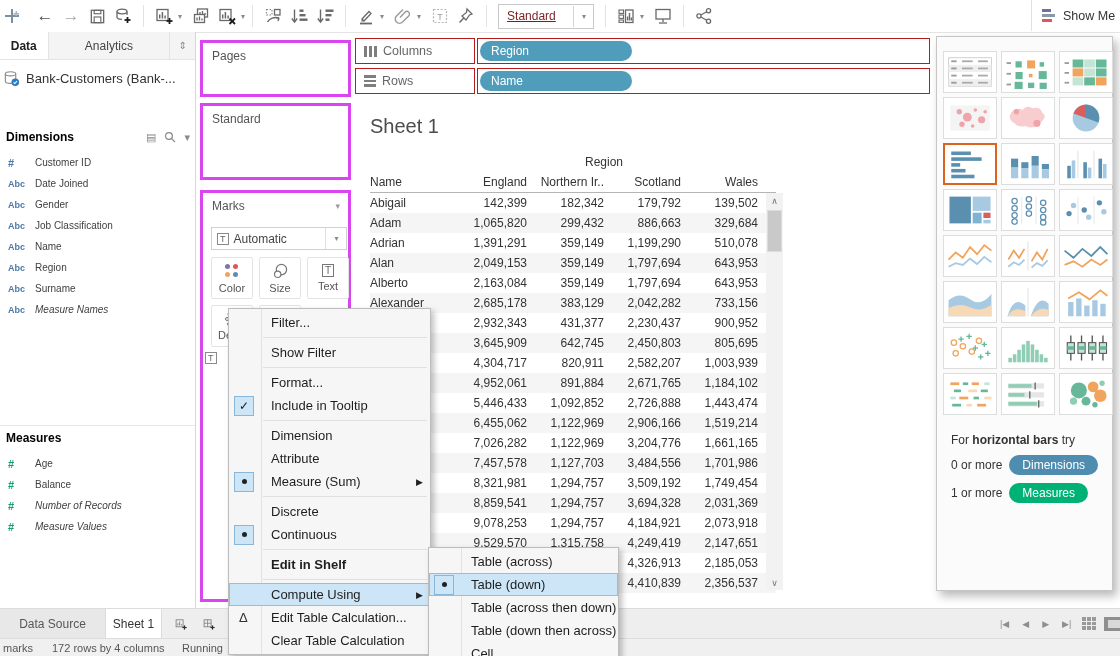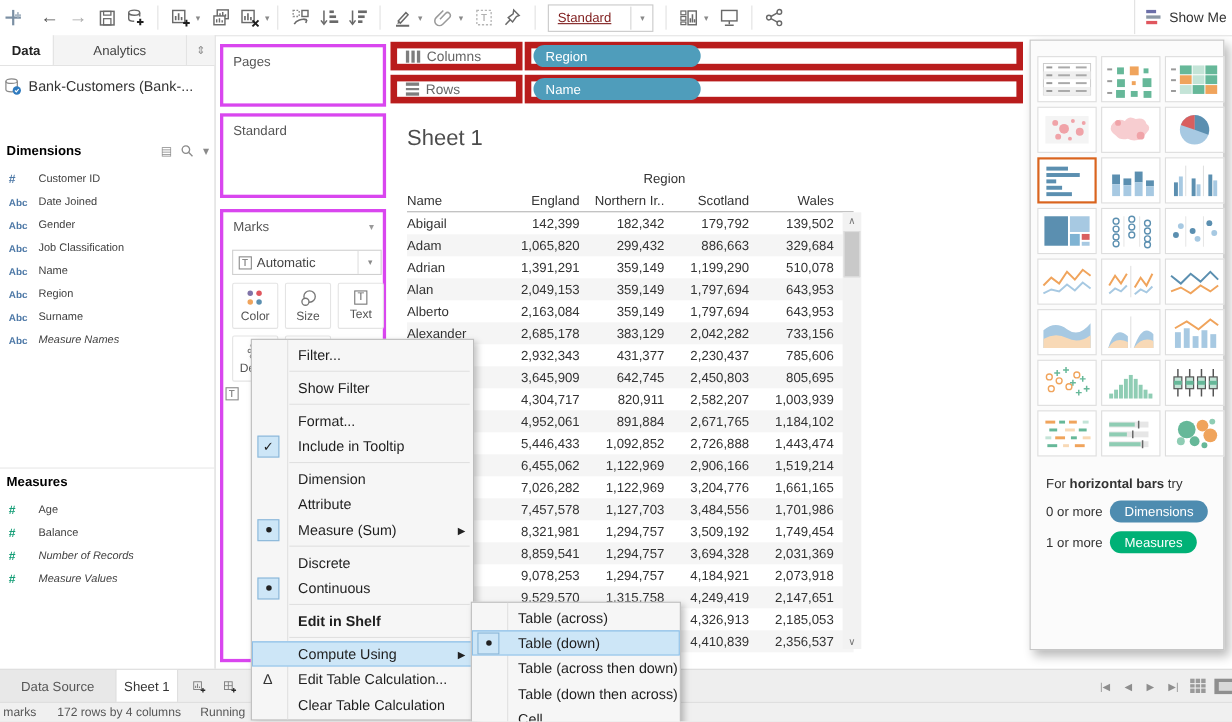--- a/index.html
+++ b/index.html
@@ -70,21 +70,21 @@
   .cdots{width:16px;height:16px;position:relative;}
   .cdots i{position:absolute;width:5px;height:5px;border-radius:50%;}
   .cdots .d1{left:1px;top:1px;background:#8074a8;}
   .cdots .d2{left:9px;top:1px;background:#e0565e;}
   .cdots .d3{left:1px;top:9px;background:#f0a45c;}
   .cdots .d4{left:9px;top:9px;background:#5b8fb0;}
   .tbox{font-size:10px;border:1px solid #777;color:#666;padding:0 2px;}
   .tsmall{position:absolute;left:205px;top:352px;font-size:9px;border:1px solid #8a8a8a;color:#666;padding:0 2px;background:#fff;}
 
   
-  .shelfbox{position:absolute;border:6px solid #b91c1c;background:#fff;display:flex;align-items:center;box-sizing:border-box;}
+  .shelfbox{position:absolute;border:1px solid #b91c1c;background:#fff;display:flex;align-items:center;box-sizing:border-box;}
   .shelflabel{color:#666;font-size:12.5px;margin-left:6px;}
   .pill{height:20px;border-radius:10px;background:#4f9dbb;color:#fff;font-size:12px;
         display:flex;align-items:center;padding:0 11px;box-sizing:border-box;width:152px;}
   .colicon{display:inline-flex;gap:2px;margin-left:8px;}
   .colicon i{width:3px;height:11px;background:#7e7e7e;display:block;}
   .rowicon{display:inline-flex;flex-direction:column;gap:2px;margin-left:8px;}
   .rowicon i{width:12px;height:2.5px;background:#7e7e7e;display:block;}
 
   
   .sheetarea{position:absolute;left:355px;top:97px;width:575px;height:511px;background:#fff;}
@@ -539,21 +539,21 @@
             <div class="cn">2,685,178</div>
             <div class="cn">383,129</div>
             <div class="cn">2,042,282</div>
             <div class="cn">733,156</div>
           </div>
           <div class="grow">
             <div class="c0"></div>
             <div class="cn">2,932,343</div>
             <div class="cn">431,377</div>
             <div class="cn">2,230,437</div>
-            <div class="cn">785,606</div>
+            <div class="cn">900,952</div>
           </div>
           <div class="grow band">
             <div class="c0"></div>
             <div class="cn">3,645,909</div>
             <div class="cn">642,745</div>
             <div class="cn">2,450,803</div>
             <div class="cn">805,695</div>
           </div>
           <div class="grow">
             <div class="c0"></div>

